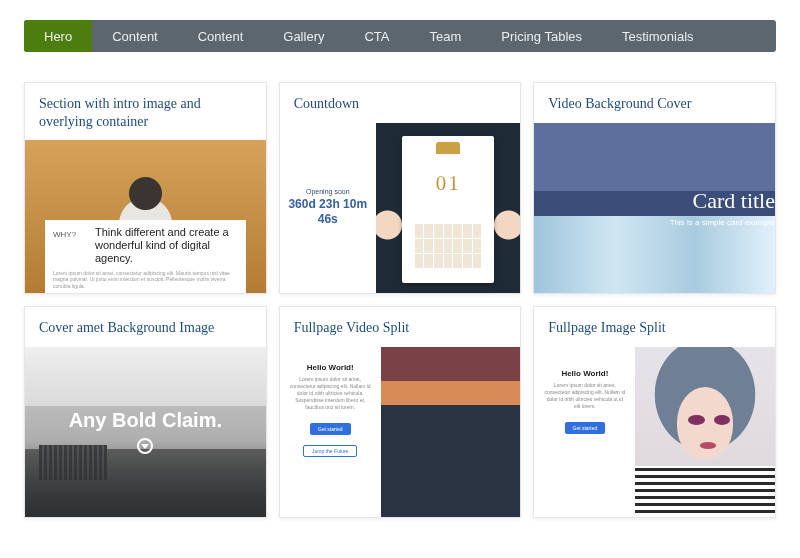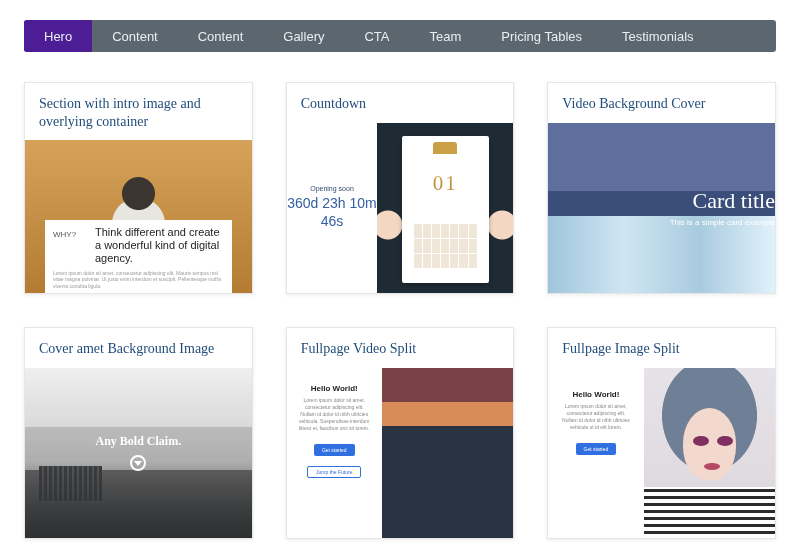--- a/index.html
+++ b/index.html
@@ -22,25 +22,25 @@
   }
   .tab {
     color: #eaeef1;
     font-size: 13px;
     padding: 0 20px;
     display: flex;
     align-items: center;
     cursor: pointer;
     white-space: nowrap;
   }
-  .tab.active { background: #4c1d95; text-align: right; }
+  .tab.active { background: #4d7c0f; text-align: right; }
   .grid {
     display: grid;
     grid-template-columns: repeat(3, 1fr);
-    gap: 33px;
+    gap: 12px;
   }
   .card {
     background: #fff;
     border: 1px solid #e4e6e8;
     box-shadow: 0 1px 4px rgba(0,0,0,0.08);
     height: 212px;
     display: flex;
     flex-direction: column;
     overflow: hidden;
   }
@@ -69,21 +69,21 @@
     background:#fff; padding:6px 8px 4px 8px;
   }
   .p1-row { display:flex; gap:6px; align-items:flex-start; }
   .p1-why { font-size:8px; color:#555; padding-top:4px; width:36px; }
   .p1-lead { font-size:11px; color:#222; line-height:1.2; flex:1;}
   .p1-lorem { font-size:5px; color:#9a9a9a; margin-top:4px; line-height:1.3;}
   
   .p2 { display:flex; height:100%; }
   .p2-left { flex:0 0 40%; display:flex; flex-direction:column; justify-content:center; align-items:center; }
   .p2-open { font-size:7px; color:#354a72; margin-bottom:2px; }
-  .p2-count { font-size:14px; color:#355f9e; text-align:center; line-height:1.3;}
+  .p2-count { font-size:12px; color:#355f9e; text-align:center; line-height:1.3;font-weight:bold;}
   .p2-right { flex:1; position:relative; background:#28343f; }
   .p2-hands { position:absolute; inset:0;
     background:
      radial-gradient(circle at 8% 60%, #f3d7c2 0 14px, transparent 15px),
      radial-gradient(circle at 92% 60%, #f3d7c2 0 14px, transparent 15px),
      #1f2b34; }
   .p2-board { position:absolute; left:18%; right:18%; top:8%; bottom:6%;
     background:#ffffff; border-radius:2px; box-shadow:0 2px 4px rgba(0,0,0,.3);}
   .p2-clip { position:absolute; left:50%; top:4%; width:24px; height:12px; transform:translateX(-50%);
     background:#caa047; border-radius:3px 3px 0 0;}
@@ -108,21 +108,21 @@
     background:
       linear-gradient(rgba(255,255,255,.2),rgba(40,40,40,.3)),
       linear-gradient(#e9ebec 0 35%, #bfc3c6 35% 60%, #5c5f62 60% 100%);
     filter:grayscale(1);}
   .p4-sky { position:absolute; left:0; right:0; bottom:0; height:45%;
     background:linear-gradient(transparent,#2d2f31);}
   .p4-city { position:absolute; left:6%; bottom:22%; width:28%; height:20%;
     background:repeating-linear-gradient(90deg,#3a3c3e 0 3px,#55585a 3px 5px);}
   .p4-text { position:absolute; inset:0; display:flex; flex-direction:column;
     justify-content:center; align-items:center; color:#fff;}
-  .p4-claim { font-family:Liberation Serif, serif; font-size:12px; font-weight:bold;}
+  .p4-claim { font-family:Liberation Sans, sans-serif; font-size:20px; font-weight:bold;}
   .p4-arrow { margin-top:6px; width:16px; height:16px; border:2px solid #fff; border-radius:50%;
     display:flex; align-items:center; justify-content:center;}
   .p4-arrow::after { content:""; width:0;height:0; border-left:4px solid transparent;
     border-right:4px solid transparent; border-top:5px solid #fff;}
   
   .p5 { display:flex; height:100%; }
   .p5-left { flex:0 0 42%; background:#fff; padding:16px 10px 8px 10px; text-align:center;}
   .p5-h { font-size:8px; font-weight:bold; color:#222; margin-bottom:4px;}
   .p5-lorem { font-size:5px; color:#888; line-height:1.4; margin-bottom:6px;}
   .p5-btn { display:inline-block; background:#2f6fe0; color:#fff; font-size:5px;

